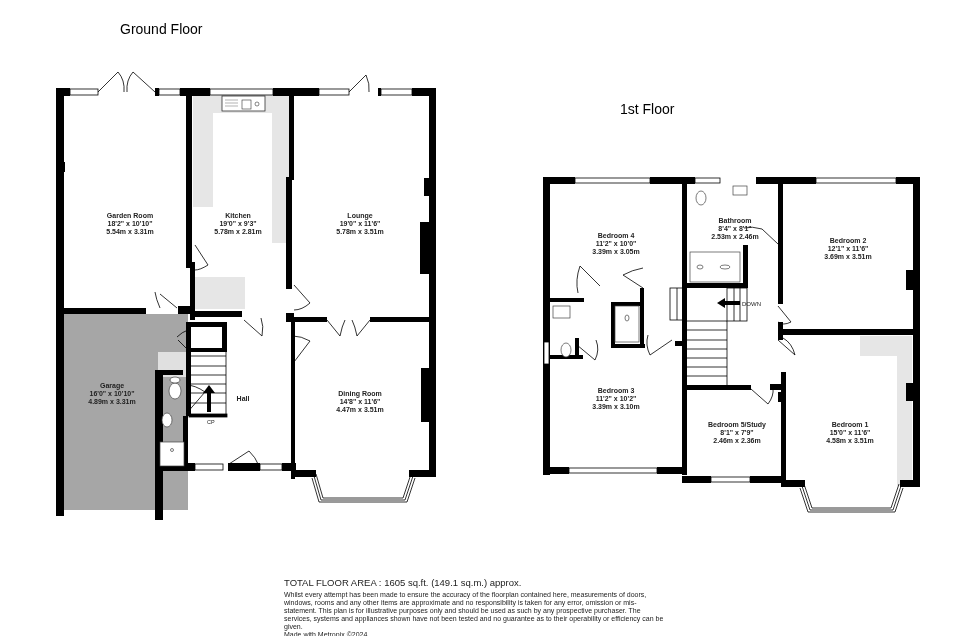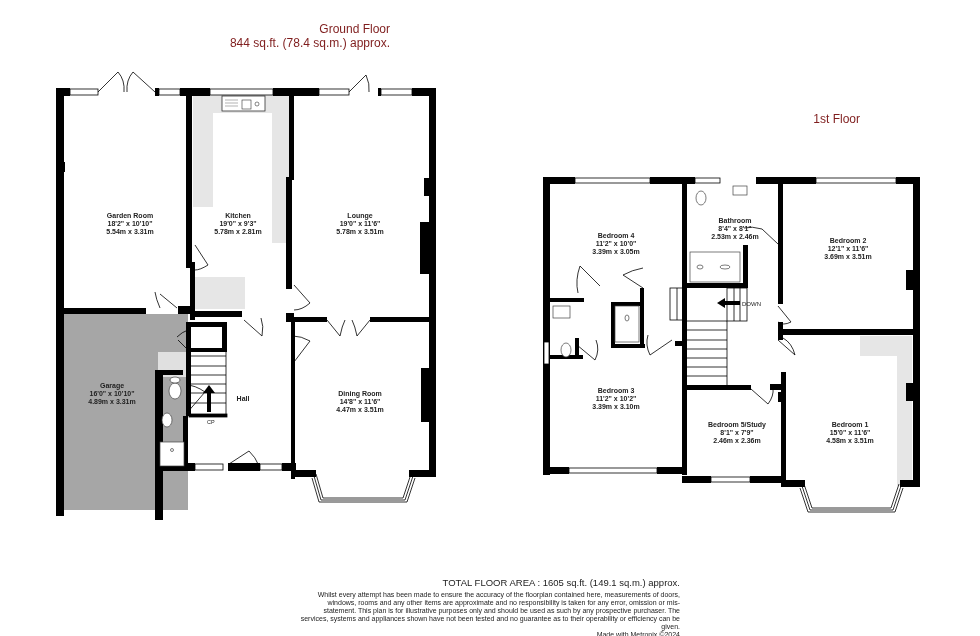--- a/index.html
+++ b/index.html
@@ -1,33 +1,32 @@
 <!DOCTYPE html>
 <html><head>
 <meta charset="utf-8">
 <style>
   html, body { margin:0; padding:0; background:#ffffff; }
   body { width:980px; height:636px; position:relative; overflow:hidden; font-family:"Liberation Sans", sans-serif; color:#1a1a1a; }
-  .floor-title { position:absolute; text-align:right; font-size:12px; line-height:14px; color:#7f1d1d; }
+  .floor-title { position:absolute; text-align:left; font-size:14px; line-height:14px; color:#000000; }
   #gf-title { left:120px; top:22px; width:270px; }
-  #ff-title { left:620px; top:112px; width:240px; }
+  #ff-title { left:620px; top:102px; width:240px; }
   svg#plan { position:absolute; left:0; top:0; }
   .room-label { position:absolute; text-align:center; font-size:7px; line-height:8px; font-weight:bold; color:#222; }
   .room-label span { display:block; }
-  .footer { position:absolute; left:300px; width:380px; text-align:right; color:#222; }
+  .footer { position:absolute; left:284px; width:380px; text-align:left; color:#222; }
   #total { top:577px; font-size:9.5px; }
   #disclaimer { top:591px; font-size:7px; line-height:8px; }
   #made-with { top:631px; font-size:7px; }
 </style>
 </head>
 <body>
 
 <div id="gf-title" class="floor-title">
   <div>Ground Floor</div>
-  <div>844 sq.ft. (78.4 sq.m.) approx.</div>
 </div>
 <div id="ff-title" class="floor-title">
   <div>1st Floor</div>
 </div>
 
 <svg id="plan" width="980" height="636" viewBox="0 0 980 636">
 
   <g>
 
     <rect x="62" y="314" width="126" height="196" fill="#a6a6a6"></rect>

